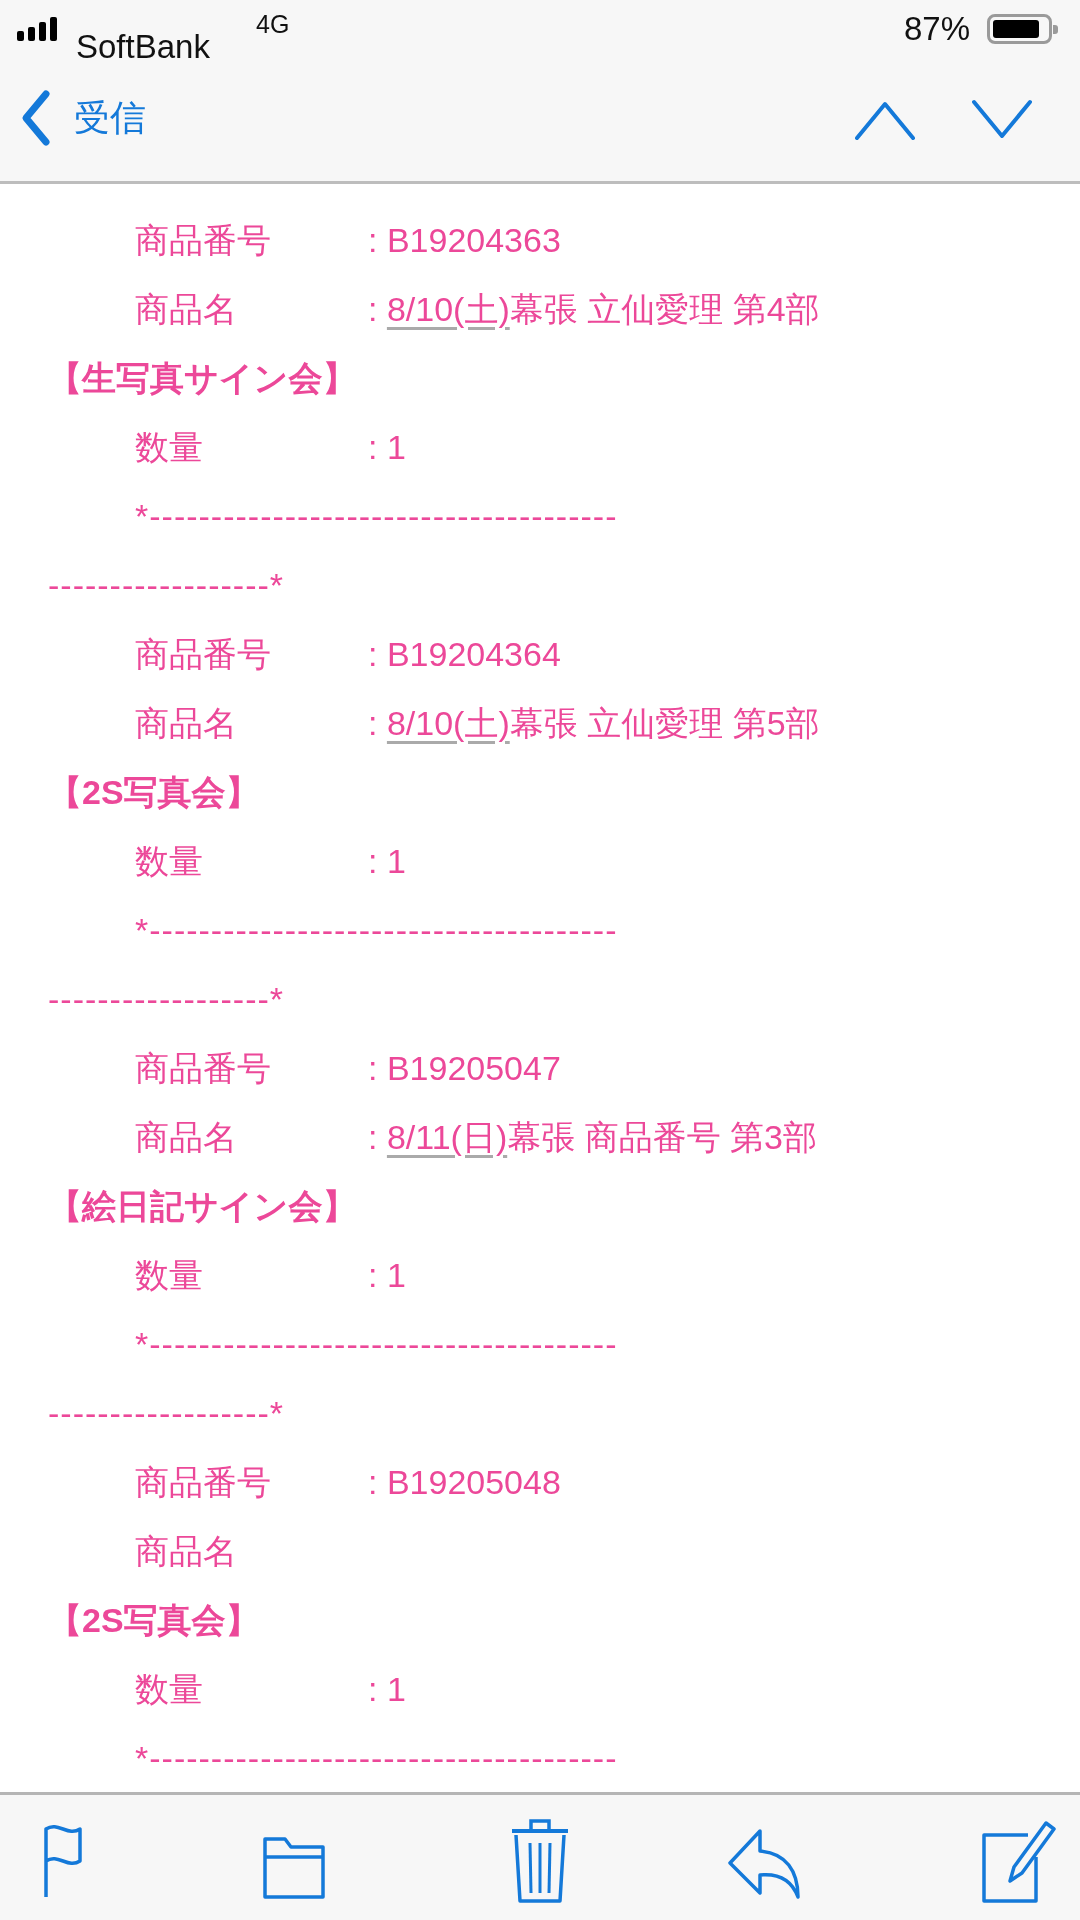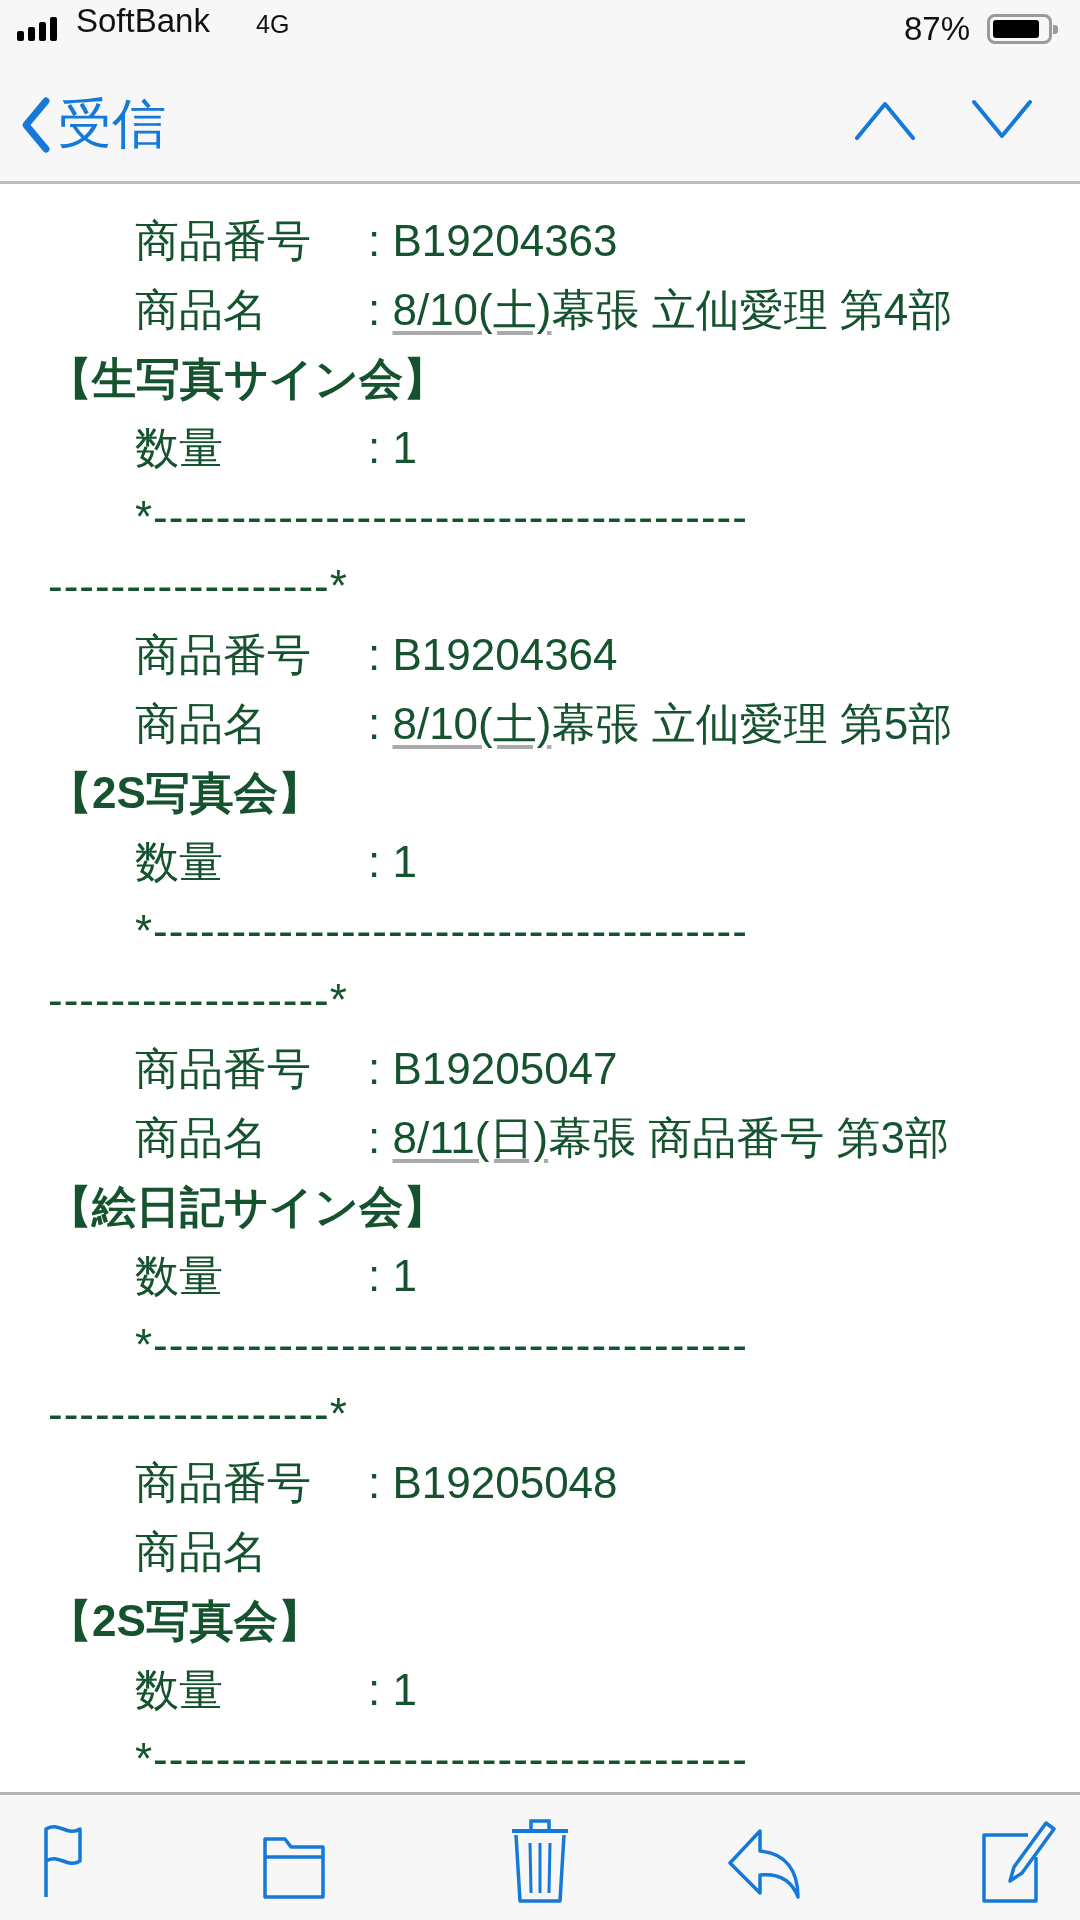--- a/index.html
+++ b/index.html
@@ -3,40 +3,40 @@
 <meta charset="utf-8">
 <style>
   * { box-sizing: border-box; margin: 0; padding: 0; }
   html, body { width: 1080px; height: 1920px; overflow: hidden; background: #ffffff; }
   body { position: relative; font-family: "Liberation Sans", "DejaVu Sans", sans-serif; color: #000; }
 
   
   .status-bar { position: absolute; left: 0; top: 0; width: 1080px; height: 58px; background: #f7f7f7; }
   .signal { position: absolute; left: 17px; top: 17px; display: flex; align-items: flex-end; gap: 4px; height: 24px; }
   .signal span { display: block; width: 7px; background: #000; border-radius: 2px; }
-  .carrier { position: absolute; left: 76px; top: 2px; font-size: 33px; color: #111; }
+  .carrier { position: absolute; left: 76px; top: 28px; font-size: 33px; color: #111; }
   .network { position: absolute; left: 256px; top: 10px; font-size: 25px; color: #111; }
   .time { position: absolute; left: 0; width: 1080px; top: 10px; text-align: center; font-size: 33px; font-weight: bold; color: #111; }
   .battery-pct { position: absolute; right: 110px; top: 10px; font-size: 33px; color: #111; }
   .battery { position: absolute; right: 28px; top: 14px; width: 65px; height: 30px; border: 3px solid #9a9a9a; border-radius: 8px; padding: 3px; }
   .battery .fill { width: 87%; height: 100%; background: #000; border-radius: 3px; }
   .battery .nub { position: absolute; right: -9px; top: 8px; width: 5px; height: 9px; background: #9a9a9a; border-radius: 0 3px 3px 0; }
 
   
   .nav-bar { position: absolute; left: 0; top: 58px; width: 1080px; height: 126px; background: #f7f7f7; border-bottom: 3px solid #bdbdbd; }
   .back-button { position: absolute; left: 18px; top: 30px; display: flex; align-items: center; color: #1479d9; cursor: pointer; }
   .back-button svg { width: 36px; height: 60px; }
-  .back-label { font-size: 54px; color: #1479d9; margin-left: 4px; }
+  .back-label { font-size: 36px; color: #1479d9; margin-left: 20px; }
   .nav-arrow { position: absolute; top: 40px; width: 60px; height: 44px; cursor: pointer; }
   .nav-up { left: 855px; }
   .nav-down { left: 972px; }
 
   
   .content { position: absolute; left: 0; top: 186px; width: 1080px; height: 1606px; overflow: hidden; background: #fff; }
-  .line { position: absolute; left: 0; height: 69px; font-size: 44px; line-height: 69px; white-space: nowrap; color: #14532d; }
+  .line { position: absolute; left: 0; height: 69px; font-size: 34px; line-height: 69px; white-space: nowrap; color: #ec4899; }
   .label { position: absolute; left: 135px; }
   .colon-val { position: absolute; left: 368px; }
   .date-link { text-decoration: underline; text-decoration-color: #aaaaaa; text-underline-offset: 6px; }
   .wrap { left: 48px; font-weight: bold; }
   .dash-top { left: 135px; letter-spacing: 1px; }
   .dash-bottom { left: 48px; letter-spacing: 1px; }
 
   
   .toolbar { position: absolute; left: 0; top: 1792px; width: 1080px; height: 128px; background: #f7f7f7; border-top: 3px solid #b5b5b5; }
   .tool { position: absolute; top: 22px; width: 80px; height: 86px; cursor: pointer; }

